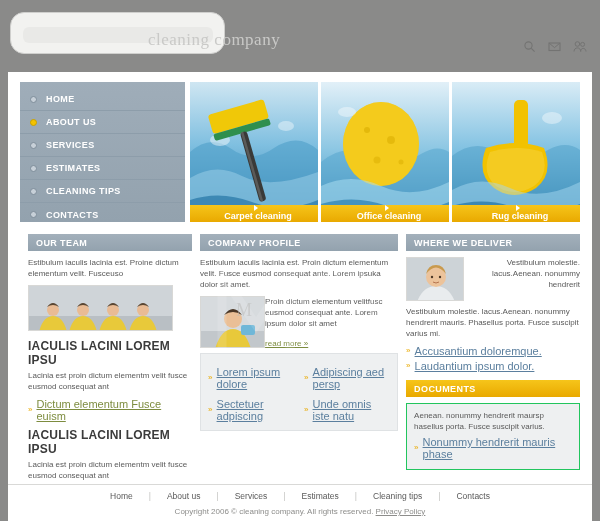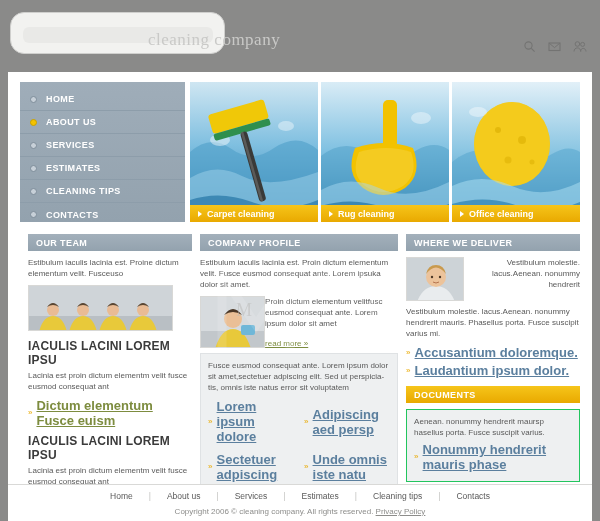--- a/index.html
+++ b/index.html
@@ -74,21 +74,21 @@
     position:absolute; left:182px; top:10px; width:390px; height:140px;
     display:flex; gap:3px;
   }
   .hero-cell { position:relative; width:128px; height:140px; overflow:hidden; }
   .hero-img { position:absolute; inset:0; }
   .hero-cap {
     position:absolute; left:0; bottom:0; width:100%; height:17px;
     background:#f2b705;
     background:linear-gradient(to bottom,#f6c51a,#e9a900);
     color:#ffffff; font-size:9px; font-weight:bold;
-    display:flex; align-items:center; padding-left:8px;
+    display:flex; align-items:center; padding-left:8px;flex-direction:column;
   }
   .cap-arrow {
     width:0;height:0;border-left:4px solid #ffffff;
     border-top:3px solid transparent;border-bottom:3px solid transparent;
     margin-right:5px;
   }
   
   .cols {
     position:absolute; left:12px; top:162px; width:560px; height:240px;
     display:flex; gap:8px;
@@ -116,21 +116,21 @@
     margin:6px 0 3px 0; font-size:12px; color:#3b3b3b; font-weight:bold;
     letter-spacing:.2px;
   }
   .link-row {
     display:flex; align-items:center; gap:4px; margin:3px 0;
   }
   .chev {
     color:#e9a900; font-size:8px; line-height:8px;
   }
   a.lnk {
-    color:#7d8c3f; font-size:13px; text-decoration:underline; cursor:pointer;font-weight:bold;
+    color:#7d8c3f; font-size:11px; text-decoration:underline; cursor:pointer;
   }
   a.lnk.blue { color:#5b7f9e; }
   .profile-row { display:flex; margin-top:4px; }
   .profile-photo { width:65px; height:52px; border:1px solid #d8d8d6; position:relative; overflow:hidden; }
   .readmore {
     color:#7d8c3f; font-size:8px; text-decoration:underline; display:inline-block; margin-top:4px;
   }
   .offer-box {
     background:#eef0f1; border:1px solid #dfe2e4;
     padding:6px 7px; margin-top:5px;
@@ -261,44 +261,20 @@
         </svg>
         <div class="hero-cap">
           <span class="cap-arrow"></span>
           <span>Carpet cleaning</span>
         </div>
       </div>
 
       <div class="hero-cell">
         <svg class="hero-img" width="128" height="140" viewBox="0 0 128 140" preserveAspectRatio="none">
           <defs>
-            <linearGradient id="wg3" x1="0" y1="0" x2="0" y2="1">
-              <stop offset="0" stop-color="#d9ecf6"></stop>
-                <stop offset="0.5" stop-color="#7ec0e1"></stop>
-              <stop offset="1" stop-color="#2f7fae"></stop>
-            </linearGradient>
-          </defs>
-          <rect width="128" height="140" fill="url(#wg3)"></rect>
-          <path d="M0 74 q22 -18 46 -4 q26 14 50 -2 q18 -10 32 0 v72 H0 Z" fill="#4e9dc6" opacity=".5"></path>
-          <rect x="62" y="18" width="14" height="48" rx="5" fill="#f2c200"></rect>
-          <path d="M34 66 q30 -10 58 0 q10 26 -8 40 q-22 14 -42 0 q-18 -14 -8 -40 Z" fill="#f2c200"></path>
-          <path d="M38 70 q28 -8 52 0 q8 22 -8 34 q-20 12 -38 0 q-15 -12 -6 -34 Z" fill="#f6d43c" opacity=".55"></path>
-          <path d="M0 108 q28 -16 58 -2 q30 14 70 -6 v40 H0 Z" fill="#a6d8ef" opacity=".5"></path>
-          <path d="M0 124 q32 -10 64 2 q32 10 64 -4 v18 H0 Z" fill="#2c7ba9" opacity=".8"></path>
-          <ellipse cx="100" cy="36" rx="10" ry="6" fill="#ffffff" opacity=".4"></ellipse>
-        </svg>
-        <div class="hero-cap">
-          <span class="cap-arrow"></span>
-          <span>Rug cleaning</span>
-        </div>
-      </div>
-
-      <div class="hero-cell">
-        <svg class="hero-img" width="128" height="140" viewBox="0 0 128 140" preserveAspectRatio="none">
-          <defs>
             <linearGradient id="wg2" x1="0" y1="0" x2="0" y2="1">
               <stop offset="0" stop-color="#e2f0f8"></stop>
                 <stop offset="0.5" stop-color="#89c5e2"></stop>
               <stop offset="1" stop-color="#3a86b3"></stop>
             </linearGradient>
           </defs>
           <rect width="128" height="140" fill="url(#wg2)"></rect>
           <path d="M0 80 q24 -20 48 -6 q26 14 52 -2 q16 -10 28 -2 v70 H0 Z" fill="#56a6cd" opacity=".55"></path>
           <ellipse cx="60" cy="62" rx="38" ry="42" fill="#f2c200"></ellipse>
           <ellipse cx="60" cy="62" rx="38" ry="42" fill="#f7d63e" opacity=".45"></ellipse>
@@ -306,20 +282,44 @@
           <circle cx="70" cy="58" r="4" fill="#d9ad00" opacity=".55"></circle>
           <circle cx="56" cy="78" r="3.5" fill="#d9ad00" opacity=".5"></circle>
           <circle cx="80" cy="80" r="2.5" fill="#d9ad00" opacity=".5"></circle>
           <path d="M0 104 q30 -14 60 0 q32 14 68 -4 v40 H0 Z" fill="#aadcf0" opacity=".55"></path>
           <path d="M0 122 q34 -10 66 2 q30 10 62 -4 v20 H0 Z" fill="#3587b5" opacity=".8"></path>
           <ellipse cx="26" cy="30" rx="9" ry="5" fill="#ffffff" opacity=".4"></ellipse>
         </svg>
         <div class="hero-cap">
           <span class="cap-arrow"></span>
           <span>Office cleaning</span>
+        </div>
+      </div>
+
+      <div class="hero-cell">
+        <svg class="hero-img" width="128" height="140" viewBox="0 0 128 140" preserveAspectRatio="none">
+          <defs>
+            <linearGradient id="wg3" x1="0" y1="0" x2="0" y2="1">
+              <stop offset="0" stop-color="#d9ecf6"></stop>
+                <stop offset="0.5" stop-color="#7ec0e1"></stop>
+              <stop offset="1" stop-color="#2f7fae"></stop>
+            </linearGradient>
+          </defs>
+          <rect width="128" height="140" fill="url(#wg3)"></rect>
+          <path d="M0 74 q22 -18 46 -4 q26 14 50 -2 q18 -10 32 0 v72 H0 Z" fill="#4e9dc6" opacity=".5"></path>
+          <rect x="62" y="18" width="14" height="48" rx="5" fill="#f2c200"></rect>
+          <path d="M34 66 q30 -10 58 0 q10 26 -8 40 q-22 14 -42 0 q-18 -14 -8 -40 Z" fill="#f2c200"></path>
+          <path d="M38 70 q28 -8 52 0 q8 22 -8 34 q-20 12 -38 0 q-15 -12 -6 -34 Z" fill="#f6d43c" opacity=".55"></path>
+          <path d="M0 108 q28 -16 58 -2 q30 14 70 -6 v40 H0 Z" fill="#a6d8ef" opacity=".5"></path>
+          <path d="M0 124 q32 -10 64 2 q32 10 64 -4 v18 H0 Z" fill="#2c7ba9" opacity=".8"></path>
+          <ellipse cx="100" cy="36" rx="10" ry="6" fill="#ffffff" opacity=".4"></ellipse>
+        </svg>
+        <div class="hero-cap">
+          <span class="cap-arrow"></span>
+          <span>Rug cleaning</span>
         </div>
       </div>
     </div>
 
     <div class="cols">
 
       <div class="col1">
         <div class="colhead">OUR TEAM</div>
         <p class="body">Estibulum iaculis lacinia est. Proine dictum elementum velit. Fusceuso</p>
         <div class="team-photo">
@@ -377,21 +377,20 @@
               <rect x="40" y="28" width="14" height="10" rx="2" fill="#6fb7d8"></rect>
             </svg>
           </div>
           <div style="flex:1;">
             <p class="body">Proin dictum elementum velitfusc eusmod consequat ante. Lorem ipsum dolor sit amet</p>
             <a class="readmore">read more  »</a>
           </div>
         </div>
 
         <div class="offer-box">
-          <p class="body" style="margin-bottom:4px;">Fusce eusmod consequat ante. Lorem ipsum dolor sit amet,sectetuer adpiscing elit. Sed ut perspicia- tis, omnis iste natus error sit voluptatem</p>
           <div class="offer-links">
             <div class="link-row" style="width:86px;">
               <span class="chev">»</span>
               <a class="lnk blue">Lorem ipsum dolore</a>
             </div>
             <div class="link-row" style="width:86px;">
               <span class="chev">»</span>
               <a class="lnk blue">Adipiscing aed persp</a>
             </div>
           </div>

